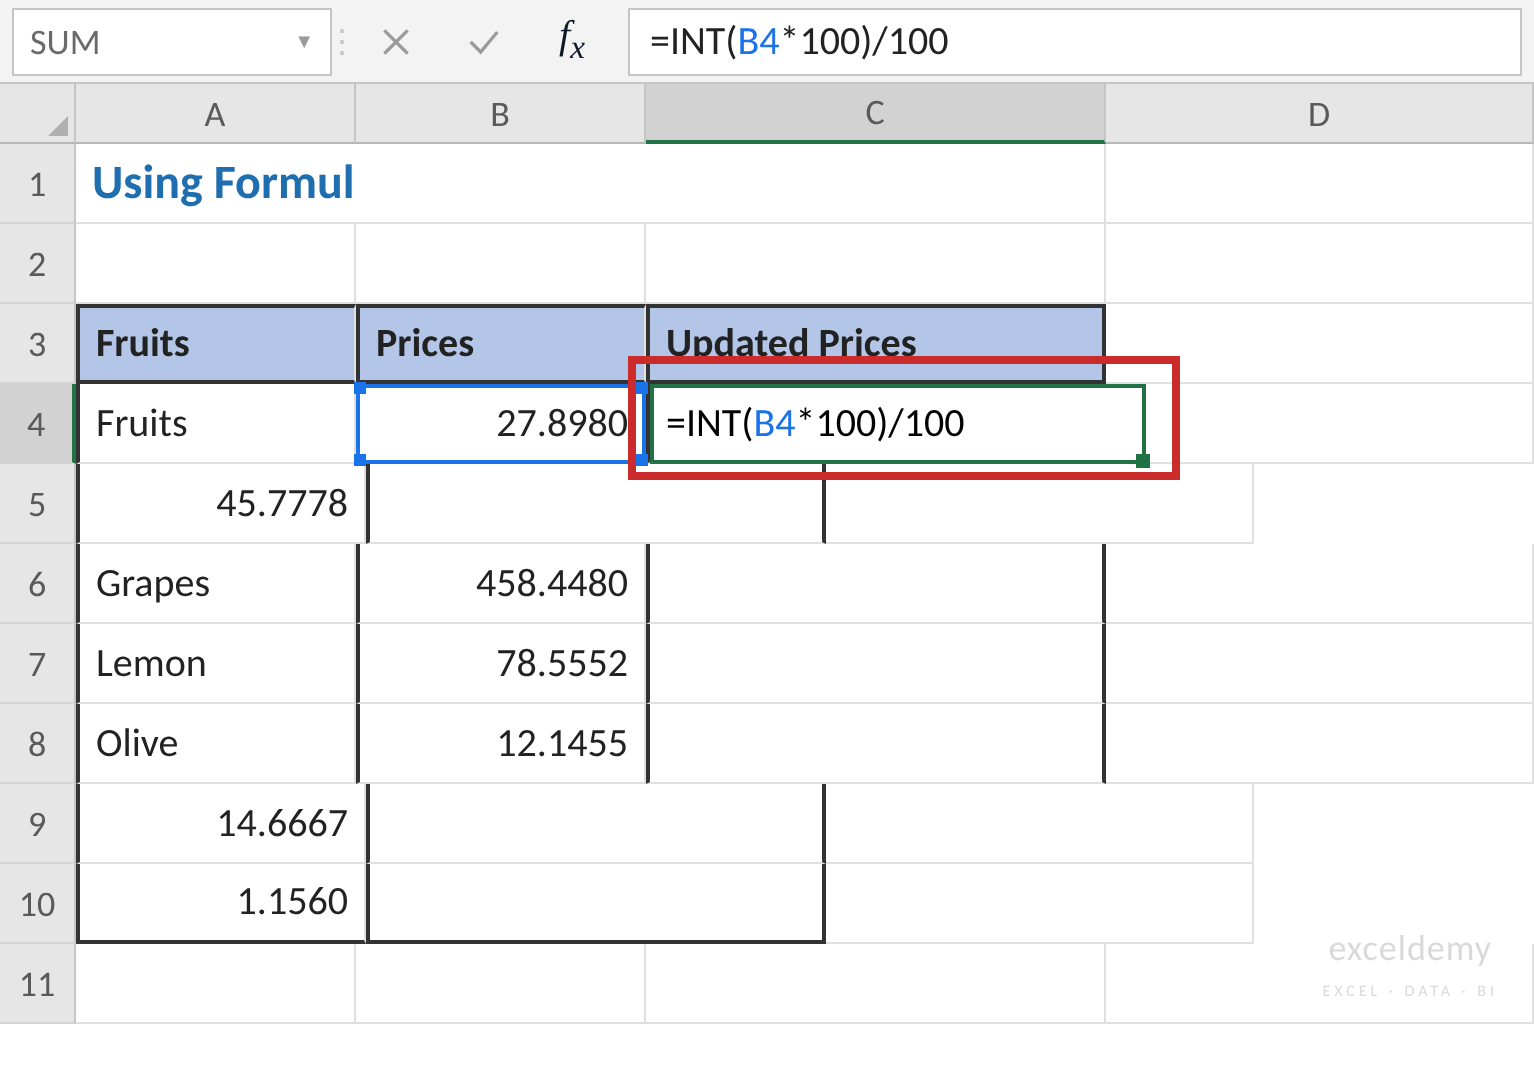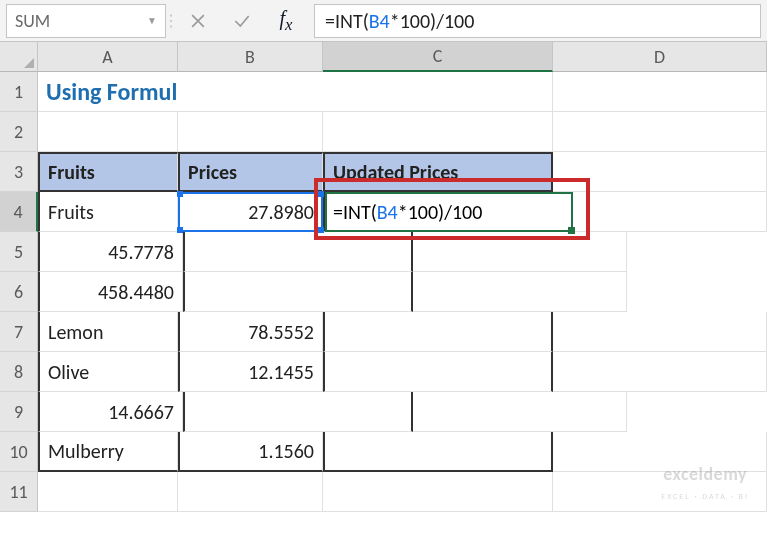--- a/index.html
+++ b/index.html
@@ -176,21 +176,21 @@
     .watermark {
       position: absolute;
       right: 18px;
       bottom: 44px;
       font-size: 14px;
       color: rgba(120,120,120,.28);
       letter-spacing: .5px;
       display:flex; align-items:center; gap:6px;
       flex-direction: column;
     }
-    .watermark .wm-main{ font-size:18px; font-weight:700;}
+    .watermark .wm-main{ font-size:18px; font-weight:400;}
     .watermark .wm-sub{ font-size:8px; letter-spacing:2px;}
   </style>
 </head>
 <body>
 
 <div class="formula-bar">
   <div class="name-box">
     <span>SUM</span>
     <span class="name-box-dd">▼</span>
   </div>
@@ -258,20 +258,21 @@
       <div class="cell col-D"></div>
     </div>
     <div class="row">
       <div class="row-h">5</div>
       <div class="cell col-B num tbl-border-left">45.7778</div>
       <div class="cell col-C tbl-border-left tbl-border-right"></div>
       <div class="cell col-D"></div>
     </div>
     <div class="row">
       <div class="row-h">6</div>
+      <div class="cell col-A tbl-border-left">Grapes</div>
       <div class="cell col-B num tbl-border-left">458.4480</div>
       <div class="cell col-C tbl-border-left tbl-border-right"></div>
       <div class="cell col-D"></div>
     </div>
     <div class="row">
       <div class="row-h">7</div>
       <div class="cell col-A tbl-border-left">Lemon</div>
       <div class="cell col-B num tbl-border-left">78.5552</div>
       <div class="cell col-C tbl-border-left tbl-border-right"></div>
       <div class="cell col-D"></div>
@@ -284,21 +285,20 @@
       <div class="cell col-D"></div>
     </div>
     <div class="row">
       <div class="row-h">9</div>
       <div class="cell col-B num tbl-border-left">14.6667</div>
       <div class="cell col-C tbl-border-left tbl-border-right"></div>
       <div class="cell col-D"></div>
     </div>
     <div class="row">
       <div class="row-h">10</div>
-      <div class="cell col-A tbl-border-left tbl-border-bottom">Mulberry</div>
       <div class="cell col-B num tbl-border-left tbl-border-bottom">1.1560</div>
       <div class="cell col-C tbl-border-left tbl-border-right tbl-border-bottom"></div>
       <div class="cell col-D"></div>
     </div>
 
     <div class="row">
       <div class="row-h">11</div>
       <div class="cell col-A"></div>
       <div class="cell col-B"></div>
       <div class="cell col-C"></div>

